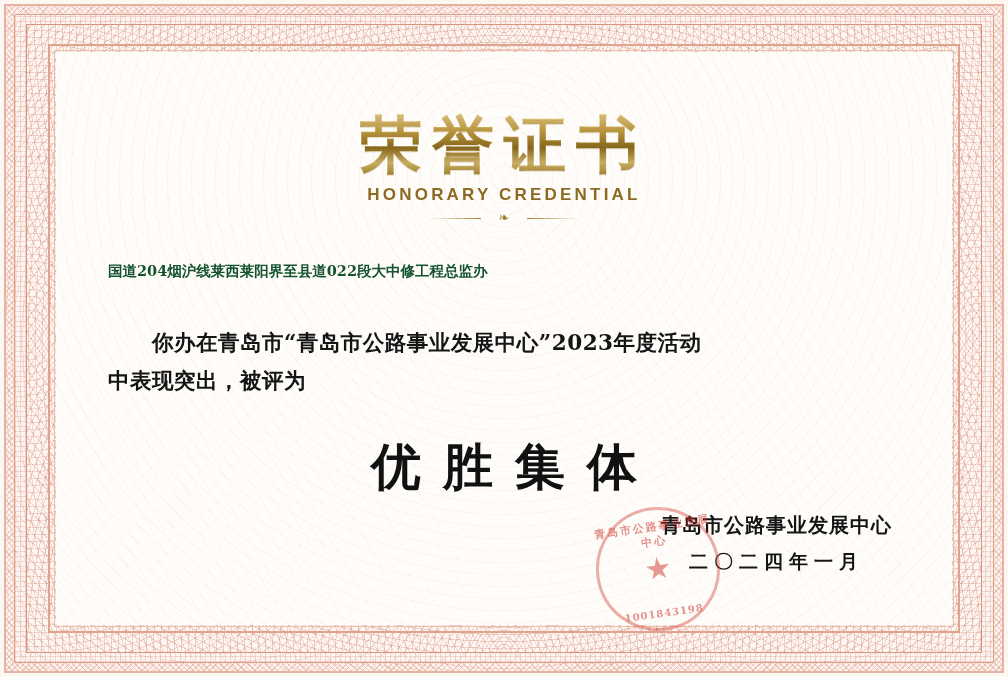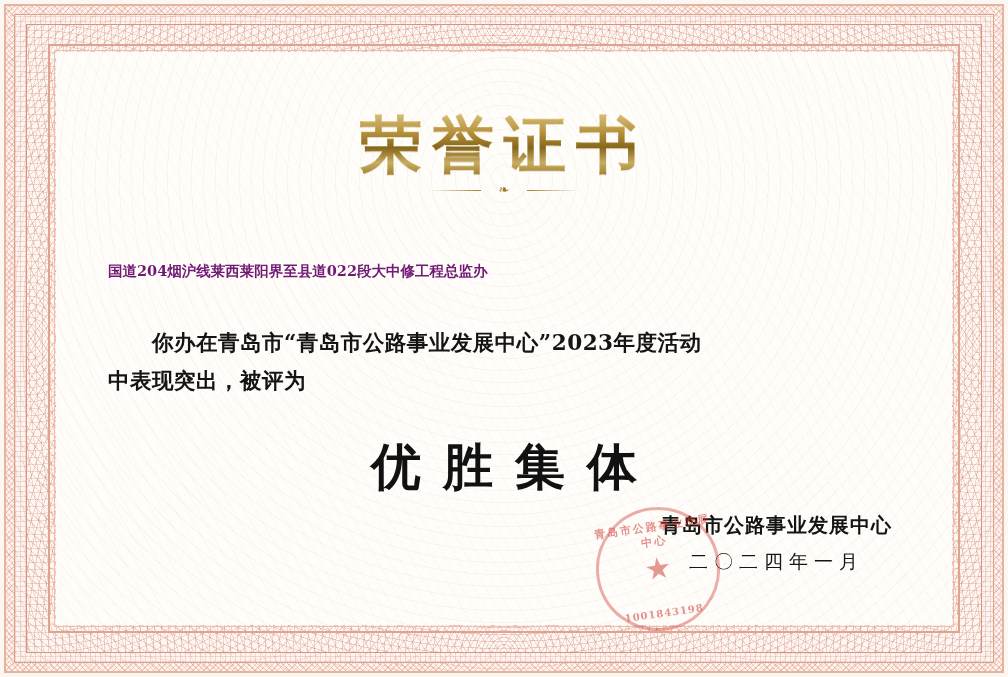--- a/index.html
+++ b/index.html
@@ -155,21 +155,21 @@
     font-size: 21px;
     font-weight: bold;
     color: #1a1a1a;
     letter-spacing: 2.5px;
   }
   .recipient-sub {
     margin-top: 5px;
     font-family: "DejaVu Serif", serif;
     font-size: 14.5px;
     font-weight: bold;
-    color: #701a75;
+    color: #14532d;
     letter-spacing: 0px;
   }
 
   
   .body-text {
     position: absolute;
     left: 52px;
     right: 52px;
     top: 272px;
     font-family: "DejaVu Serif", serif;
@@ -205,21 +205,21 @@
     color: #141414;
   }
   .issuer-name {
     font-size: 20px;
     font-weight: bold;
     letter-spacing: 1px;
   }
   .issuer-date {
     margin-top: 10px;
     font-size: 19px;
-    font-weight: normal;
+    font-weight: bold;
     letter-spacing: 6px;
     text-align: center;
   }
 
   
   .seal {
     position: absolute;
     left: 540px;
     top: 455px;
     width: 118px;
@@ -265,20 +265,21 @@
   <div class="border-mid"></div>
   <div class="border-rosette"></div>
   <div class="border-inner-thin"></div>
   <div class="border-inner-hairline"></div>
 
   <div class="paper">
     <div class="paper-watermark"></div>
 
     <div class="title-block">
       <div class="title-cn">荣誉证书</div>
+      <div class="title-en">HONORARY CREDENTIAL</div>
       <div class="title-flourish">
         <span class="line left"></span>
         <span class="knot">❧</span>
         <span class="line right"></span>
       </div>
     </div>
 
     <div class="recipient">
       <div class="recipient-sub">国道204烟沪线莱西莱阳界至县道022段大中修工程总监办</div>
     </div>

